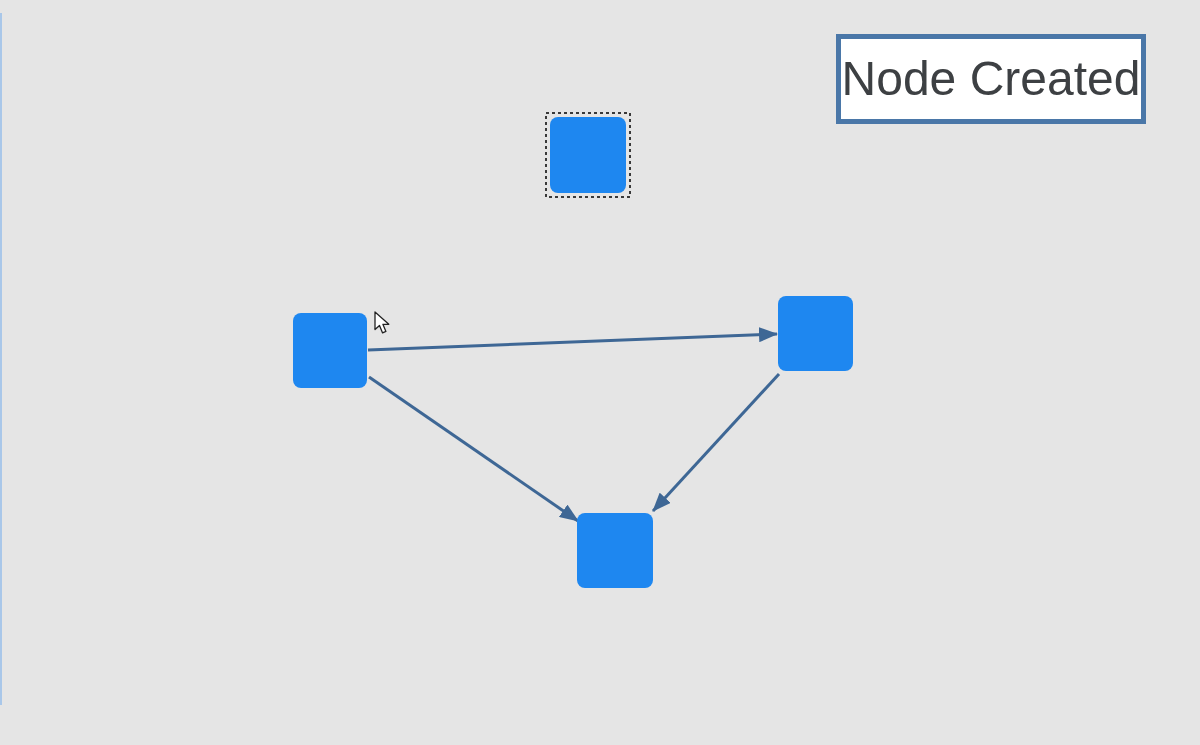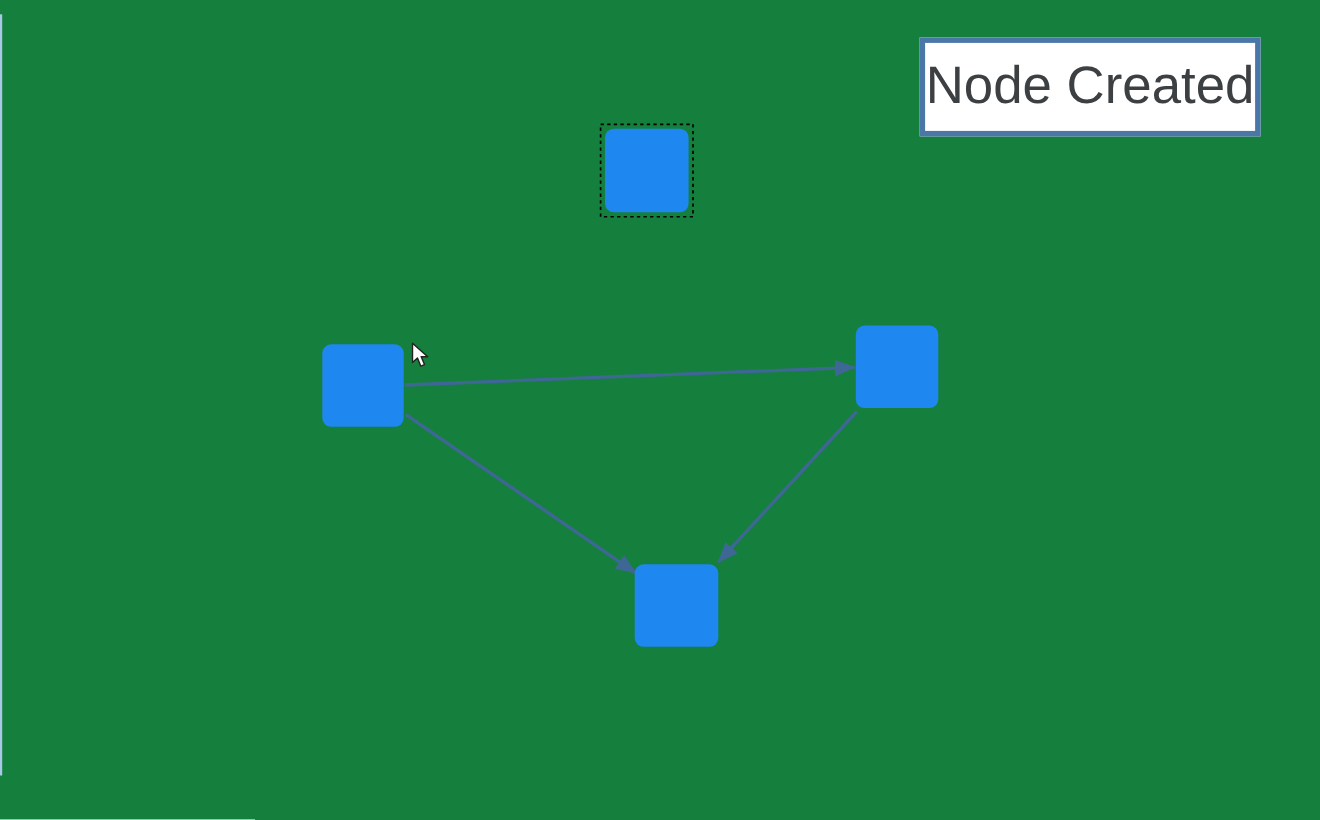--- a/index.html
+++ b/index.html
@@ -5,21 +5,21 @@
   html, body {
     margin: 0;
     padding: 0;
     background: #ffffff;
     font-family: "Liberation Sans", sans-serif;
   }
   #stage {
     position: relative;
     width: 1200px;
     height: 745px;
-    background: #15803d;
+    background: #e5e5e5;
     overflow: hidden;
   }
   #left-accent {
     position: absolute;
     left: 0;
     width: 2px;
     
   }
   #diagram-svg {
     position: absolute;

